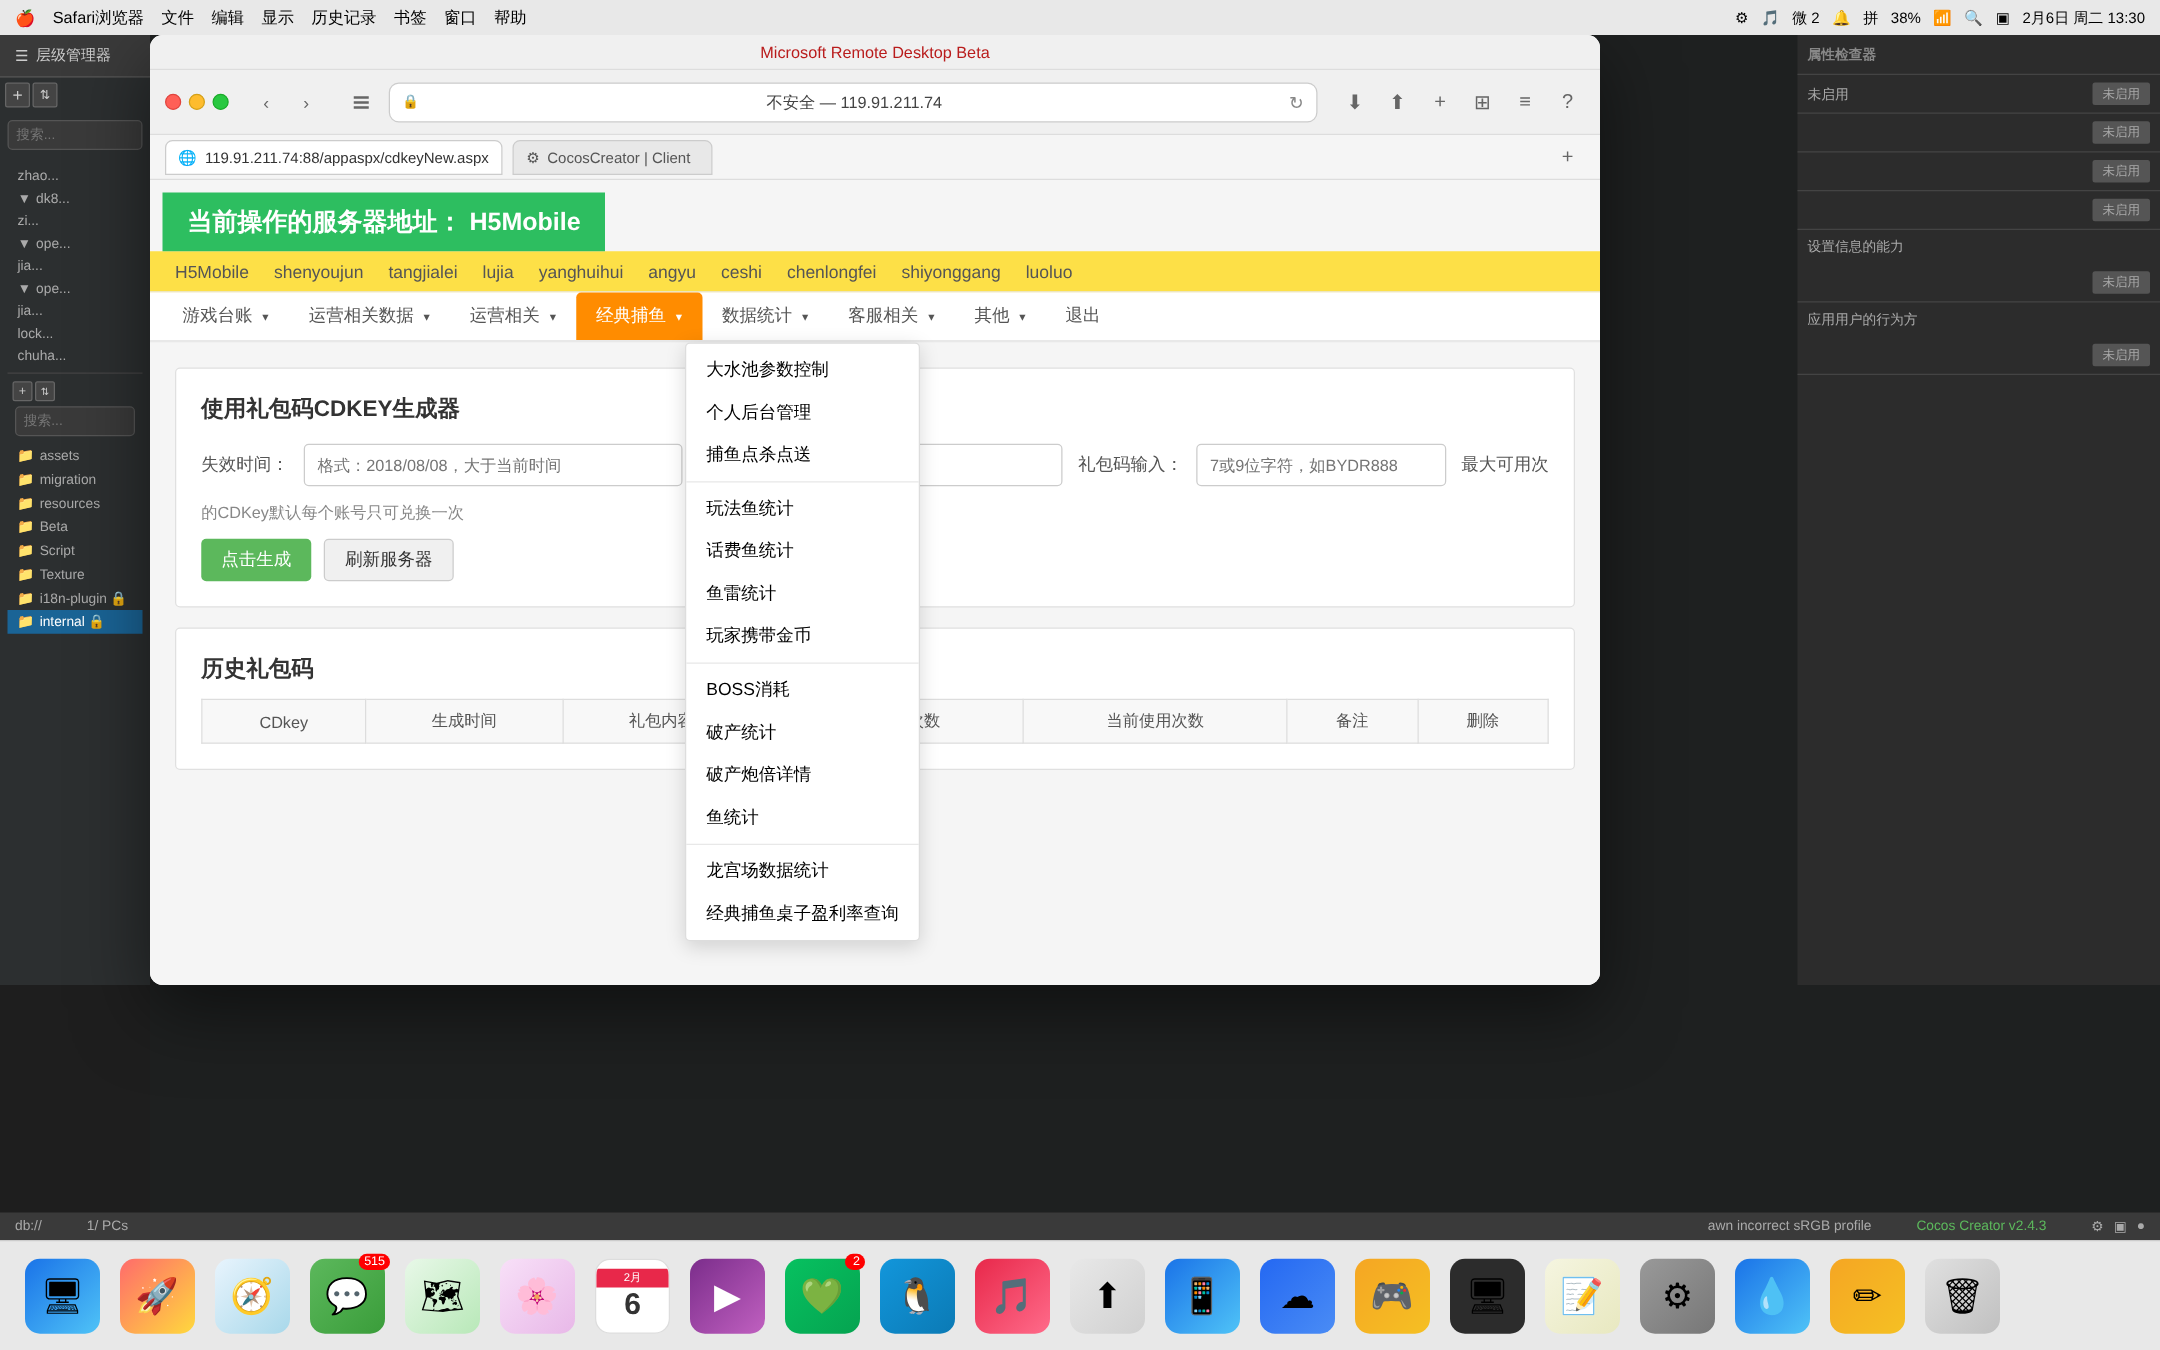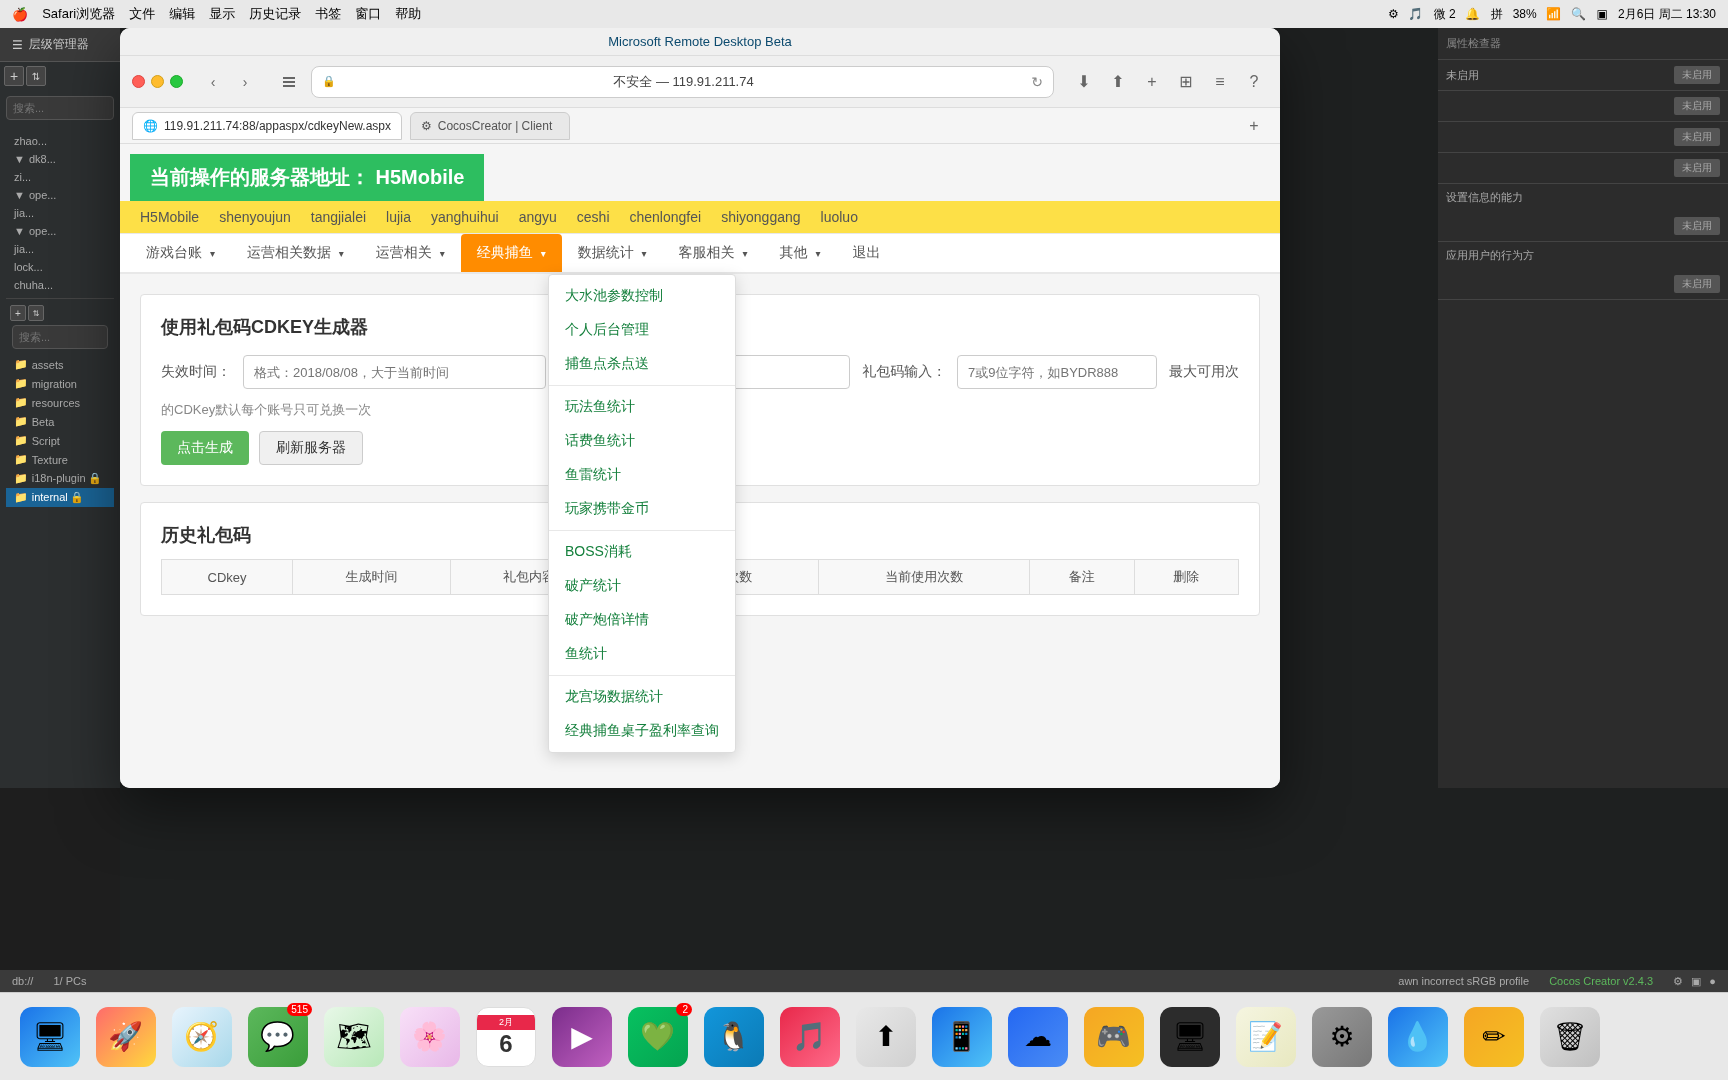--- a/index.html
+++ b/index.html
@@ -201,21 +201,21 @@
       border: 1px solid #ddd;
       box-shadow: 0 4px 16px rgba(0,0,0,0.15);
       border-radius: 4px;
       min-width: 180px;
       z-index: 50;
       padding: 4px 0;
     }
     .dropdown-item {
       padding: 8px 16px;
       font-size: 14px;
-      color: #15803d;
+      color: #000000;
       cursor: pointer;
       white-space: nowrap;
     }
     .dropdown-divider {
       height: 1px;
       background: #e8e8e8;
       margin: 4px 0;
     }
 
     
@@ -425,42 +425,42 @@
       position: absolute;
       bottom: 88px; left: 0;
       width: 1728px;
       height: 22px;
       background: #3a3a3a;
       display: flex;
       align-items: center;
       padding: 0 12px;
       font-size: 11px;
       color: #aaa;
-      gap: 20px;
+      gap: 36px;
       z-index: 9;
     }
 
     
     .cocos-bg {
       position: absolute;
       top: 28px; left: 120px;
       width: 1728px;
       height: calc(1080px - 28px - 88px - 22px);
       background: #1e2020;
       z-index: 1;
     }
 
     .window-title-bar {
       height: 28px;
       background: #f0f0f0;
       display: flex;
       align-items: center;
       justify-content: center;
       font-size: 13px;
-      color: #0c4a6e;
+      color: #b91c1c;
       border-bottom: 1px solid #ddd;
     }
   </style>
 </head>
 <body>
 
 <div class="macos-menubar">
   <div class="menubar-left">
     <span>🍎</span>
     <span>Safari浏览器</span>
@@ -711,21 +711,21 @@
           </thead>
           <tbody>
           </tbody>
         </table>
       </div>
     </div>
   </div>
 </div>
 
 <div class="right-panel">
-  <div style="padding:8px;font-size:11px;color:#888;border-bottom:1px solid #444;">属性检查器</div>
+  <div style="padding:8px;font-size:11px;color:#888;border-bottom:1px solid #444;font-weight:bold;">属性检查器</div>
   <div style="padding:6px 8px;font-size:11px;color:#aaa;border-bottom:1px solid #444;display:flex;align-items:center;justify-content:space-between;">
     <span>未启用</span>
     <button style="background:#555;border:none;color:#aaa;padding:2px 8px;border-radius:2px;font-size:10px;cursor:pointer;">未启用</button>
   </div>
   <div style="padding:6px 8px;font-size:11px;color:#aaa;border-bottom:1px solid #444;display:flex;align-items:center;justify-content:space-between;">
     <span></span>
     <button style="background:#555;border:none;color:#aaa;padding:2px 8px;border-radius:2px;font-size:10px;cursor:pointer;">未启用</button>
   </div>
   <div style="padding:6px 8px;font-size:11px;color:#aaa;border-bottom:1px solid #444;display:flex;align-items:center;justify-content:space-between;">
     <span></span>

